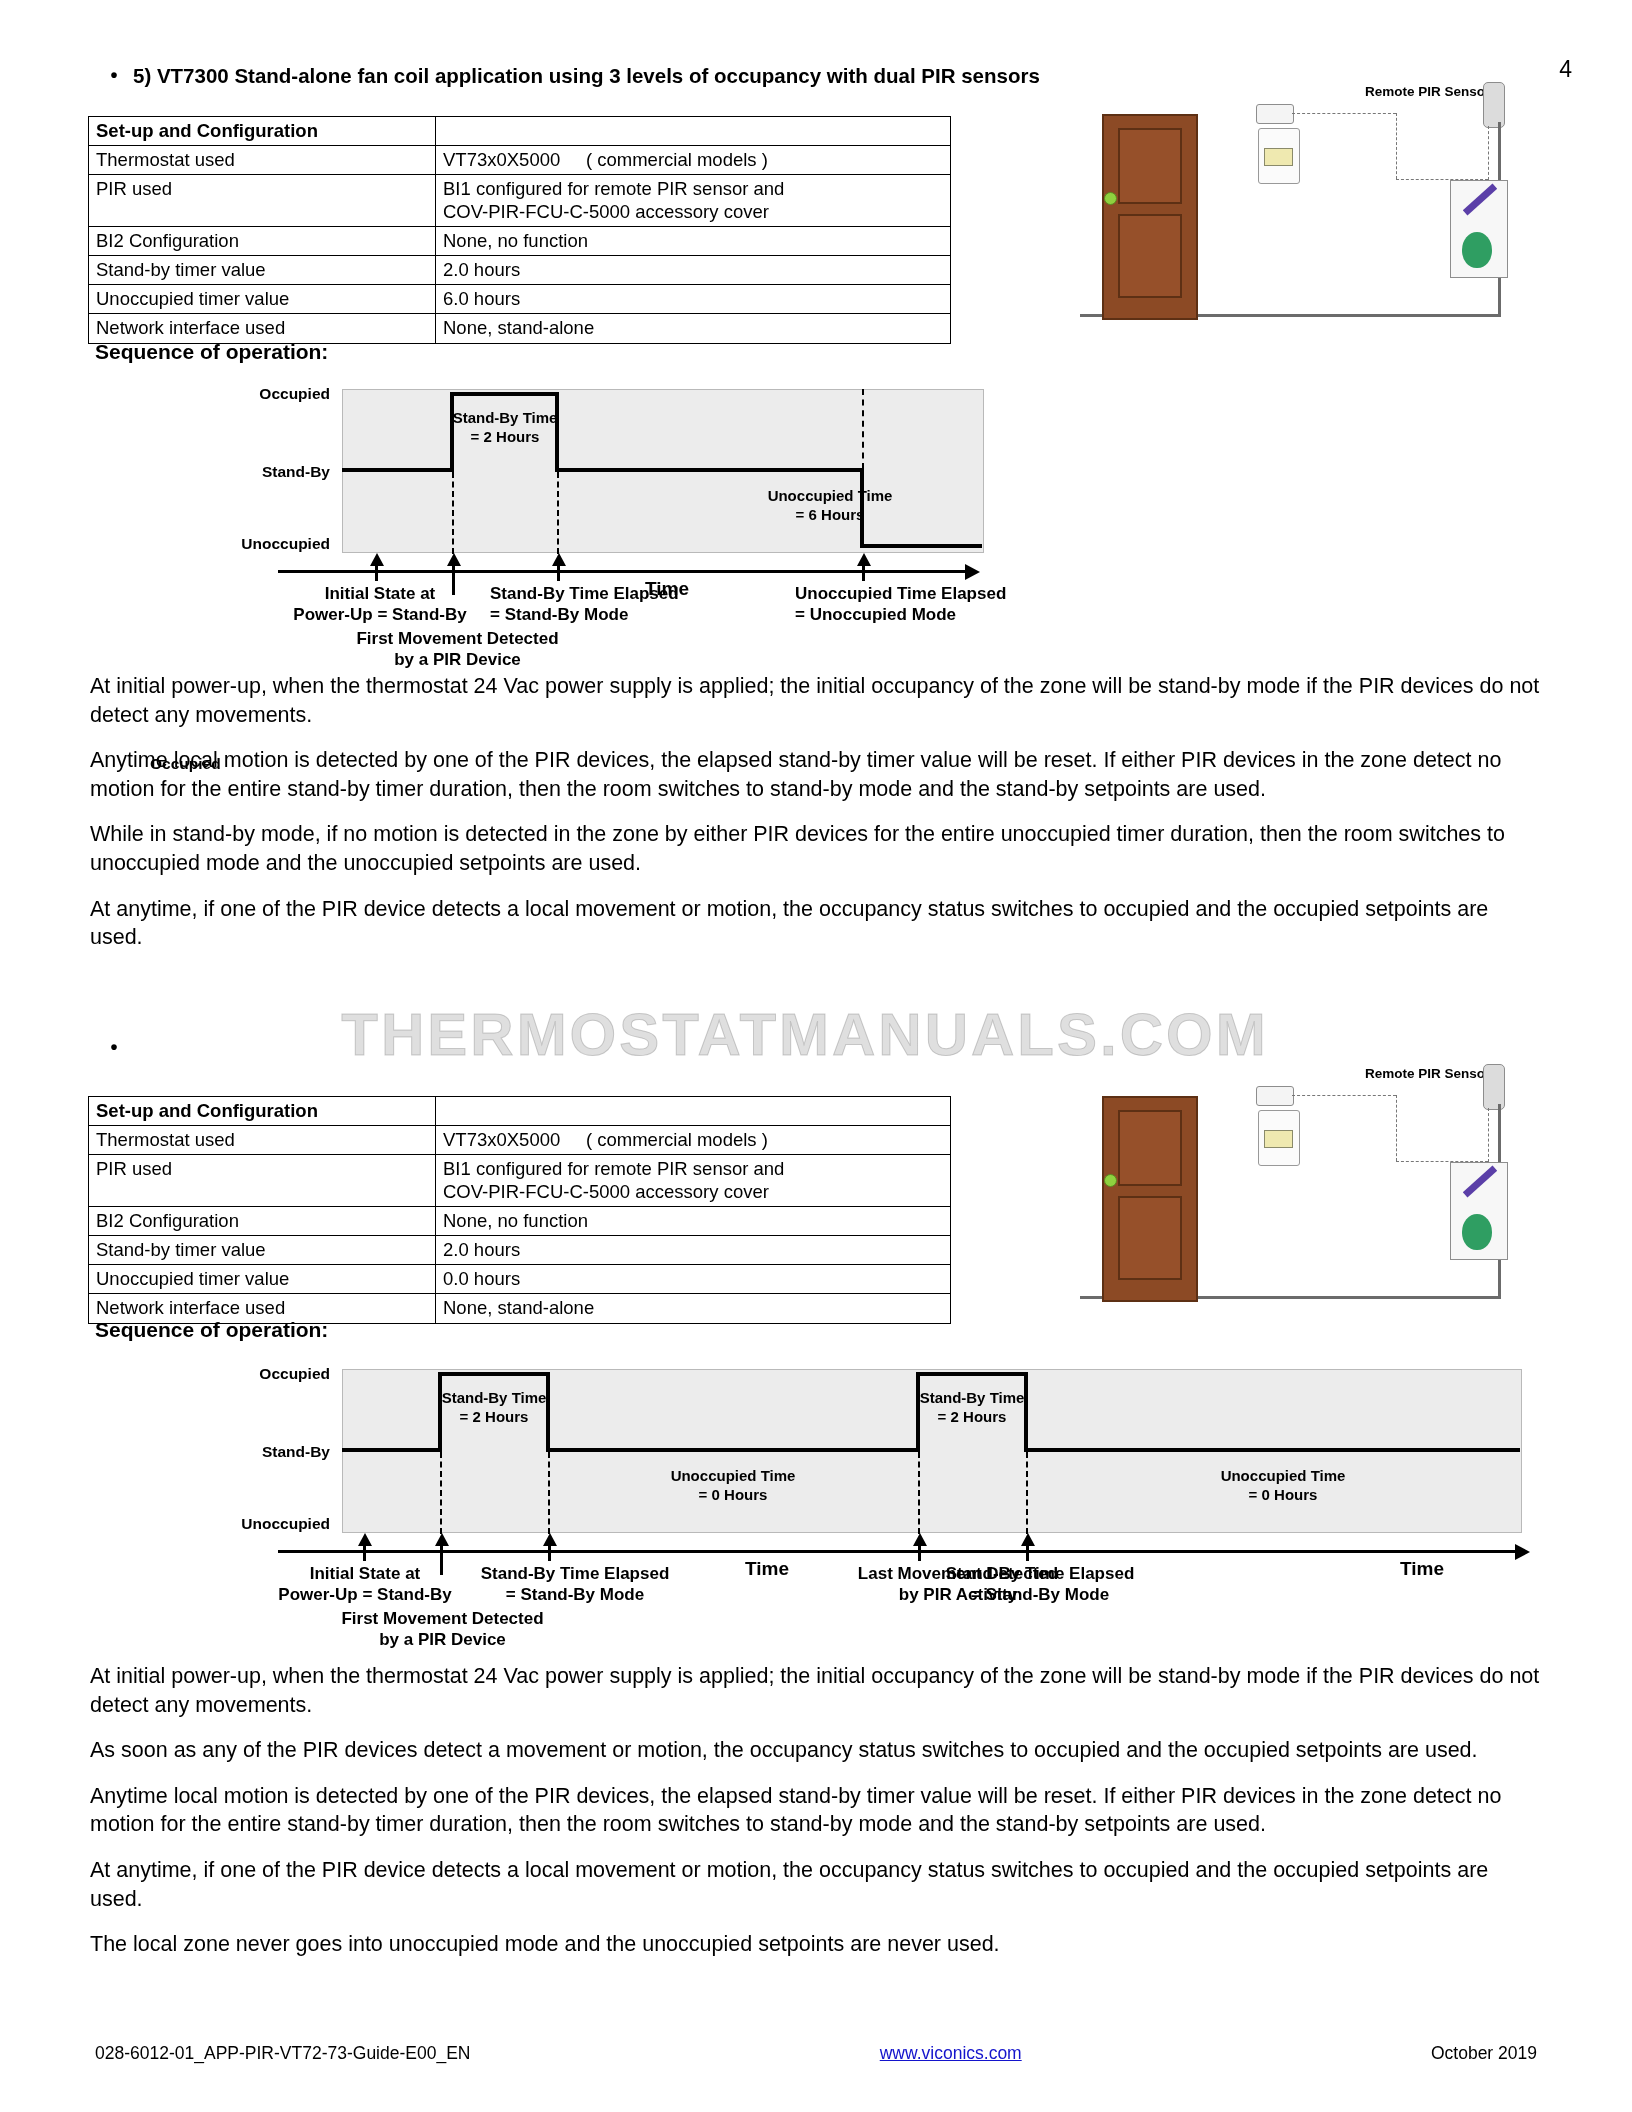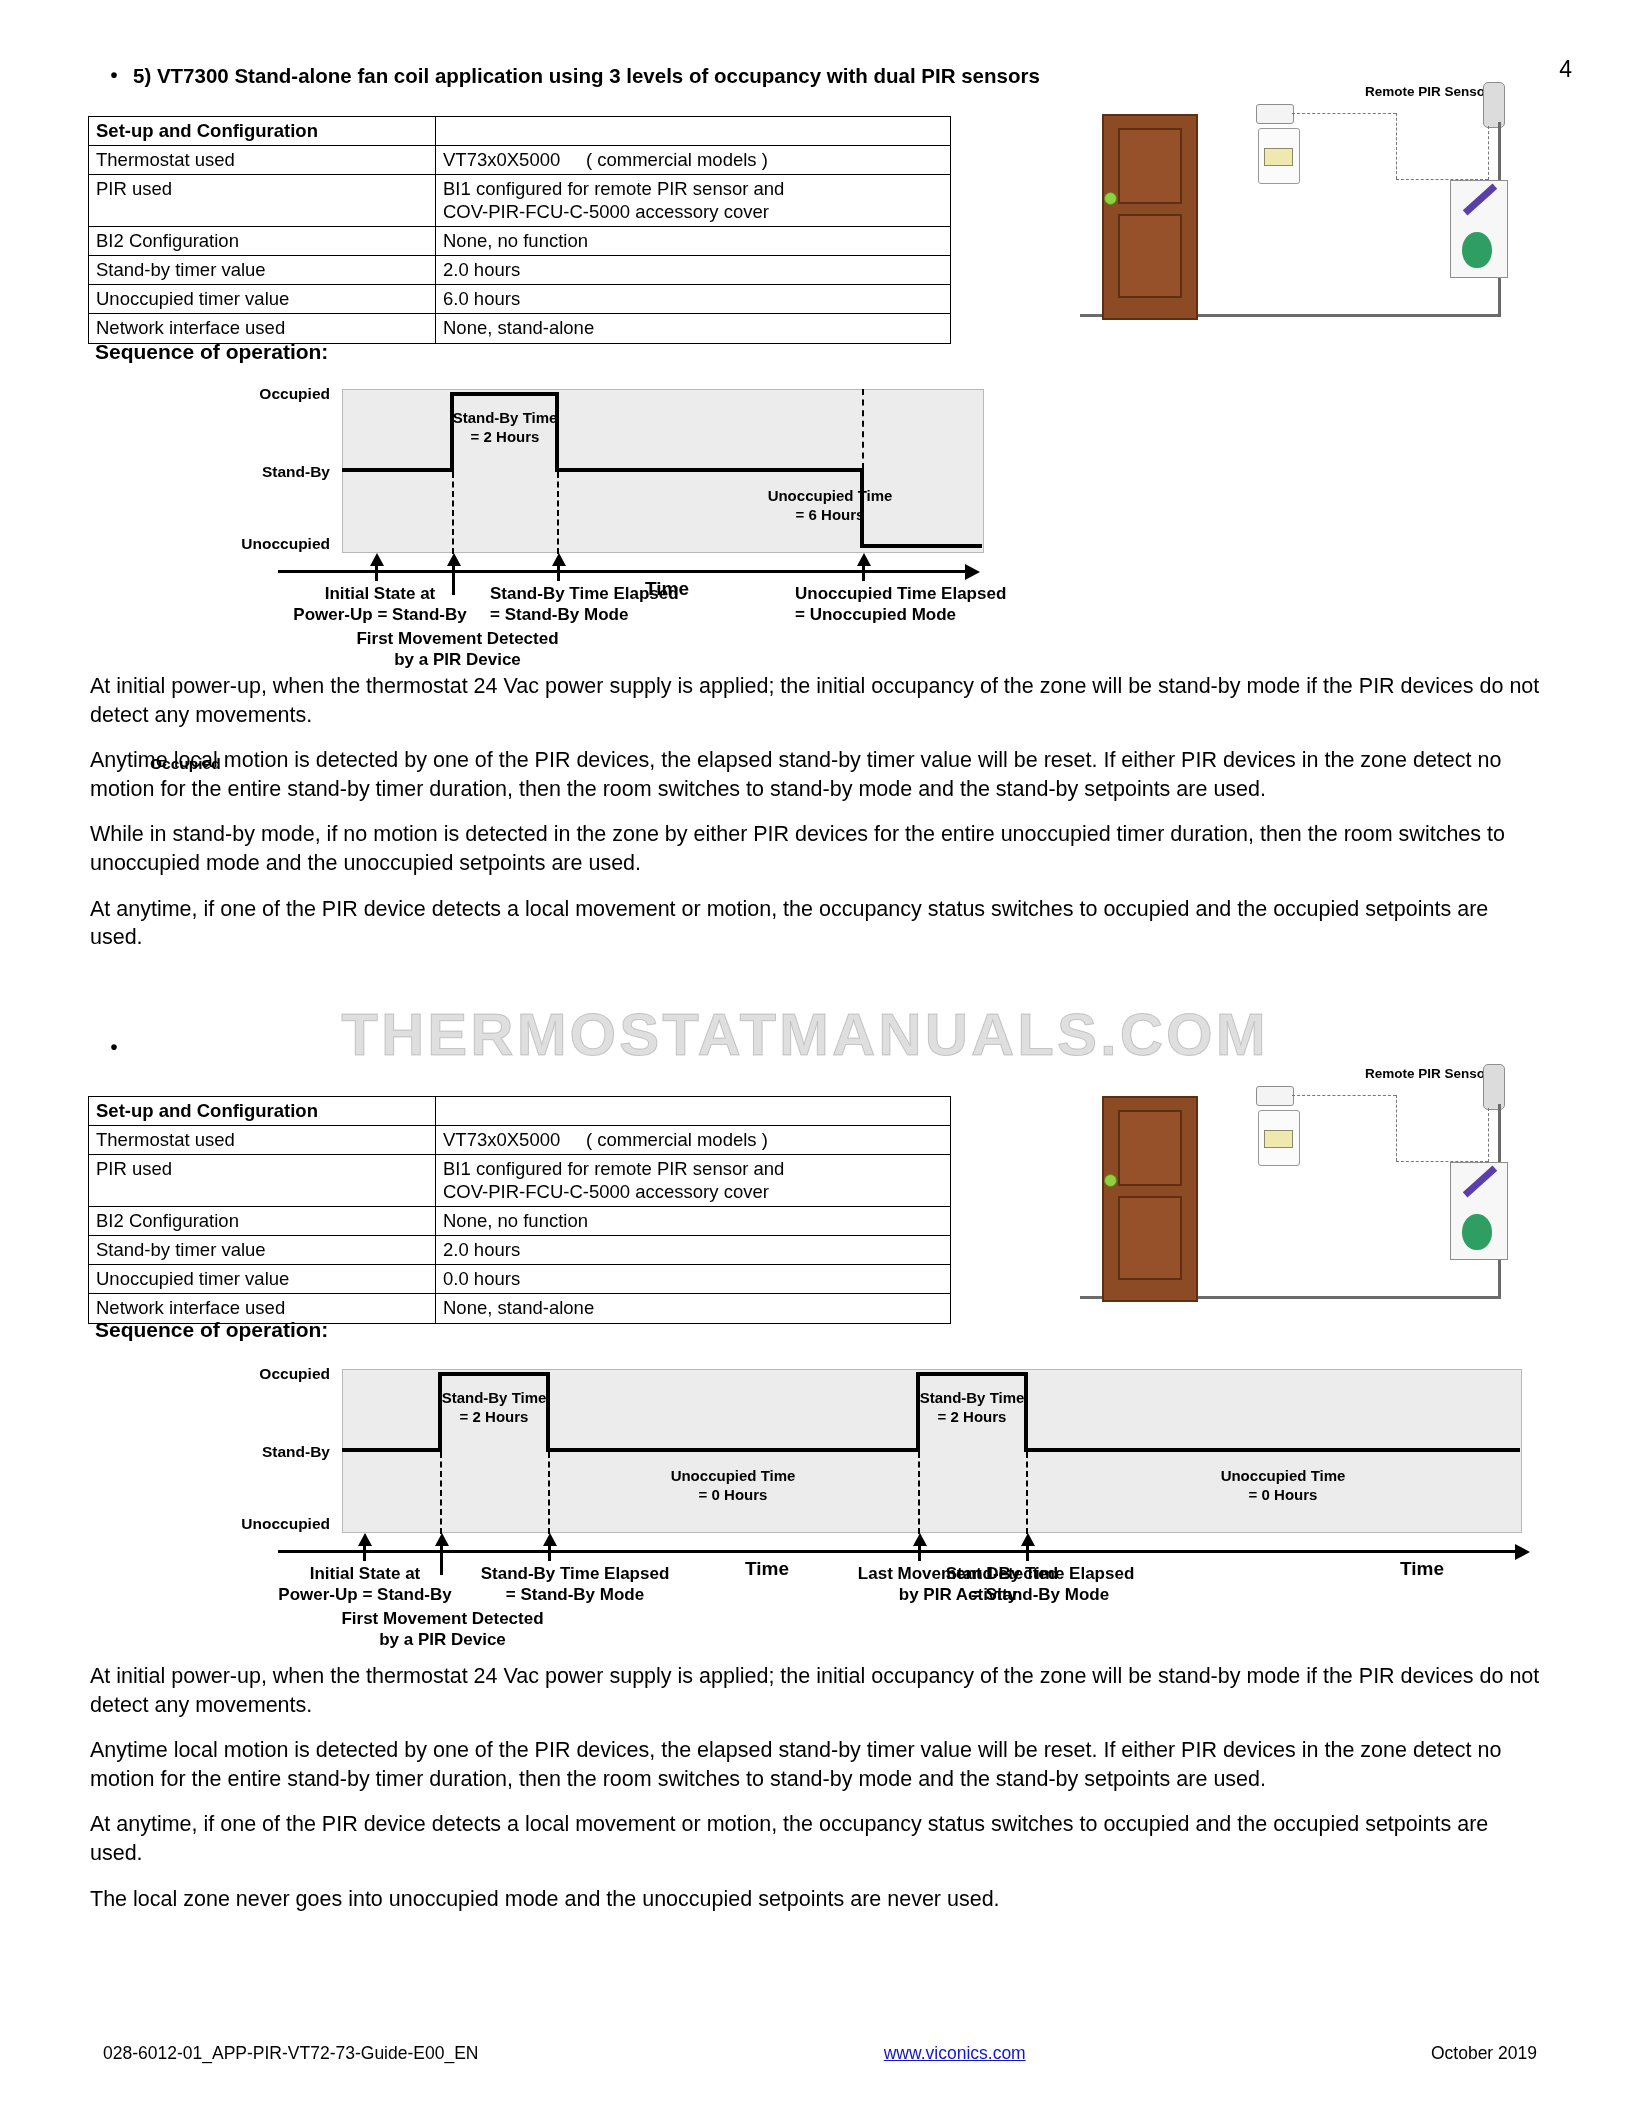--- a/index.html
+++ b/index.html
@@ -216,21 +216,21 @@
   .illus .cap {
     position: absolute;
     font-size: 13.5px;
     font-weight: bold;
     white-space: nowrap;
   }
 
   
   .footer {
     position: absolute;
-    left: 8px;
+    left: 0;
     right: 0;
     bottom: 48px;
     padding: 0 95px;
     font-size: 17.5px;
     display: flex;
     justify-content: space-between;
     align-items: center;
   }
   .footer a, .footer .link {
     color: #1414cc;
@@ -499,20 +499,21 @@
     <div class="chart-caption" style="left:300px; top:208px; width:250px; white-space:pre-line;">Stand-By Time Elapsed
 = Stand-By Mode</div>
     <div class="chart-caption" style="left:693px; top:208px; width:230px; white-space:pre-line;">Last Movement Detected
 by PIR Activity</div>
     <div class="chart-caption" style="left:780px; top:208px; width:250px; white-space:pre-line; text-align:center; left:765px;">Stand-By Time Elapsed
 = Stand-By Mode</div>
   </div>
 
   <div style="position:absolute; left:90px; top:1662px; width:1452px;">
     <p class="para">At initial power-up, when the thermostat 24 Vac power supply is applied; the initial occupancy of the zone will be stand-by mode if the PIR devices do not detect any movements.</p>
+    <p class="para">As soon as any of the PIR devices detect a movement or motion, the occupancy status switches to occupied and the occupied setpoints are used.</p>
     <p class="para">Anytime local motion is detected by one of the PIR devices, the elapsed stand-by timer value will be reset. If either PIR devices in the zone detect no motion for the entire stand-by timer duration, then the room switches to stand-by mode and the stand-by setpoints are used.</p>
     <p class="para">At anytime, if one of the PIR device detects a local movement or motion, the occupancy status switches to occupied and the occupied setpoints are used.</p>
     <p class="para">The local zone never goes into unoccupied mode and the unoccupied setpoints are never used.</p>
   </div>
 
   <div class="footer">
     <span>028-6012-01_APP-PIR-VT72-73-Guide-E00_EN</span>
     <span class="link">www.viconics.com</span>
     <span>October 2019</span>
   </div>

